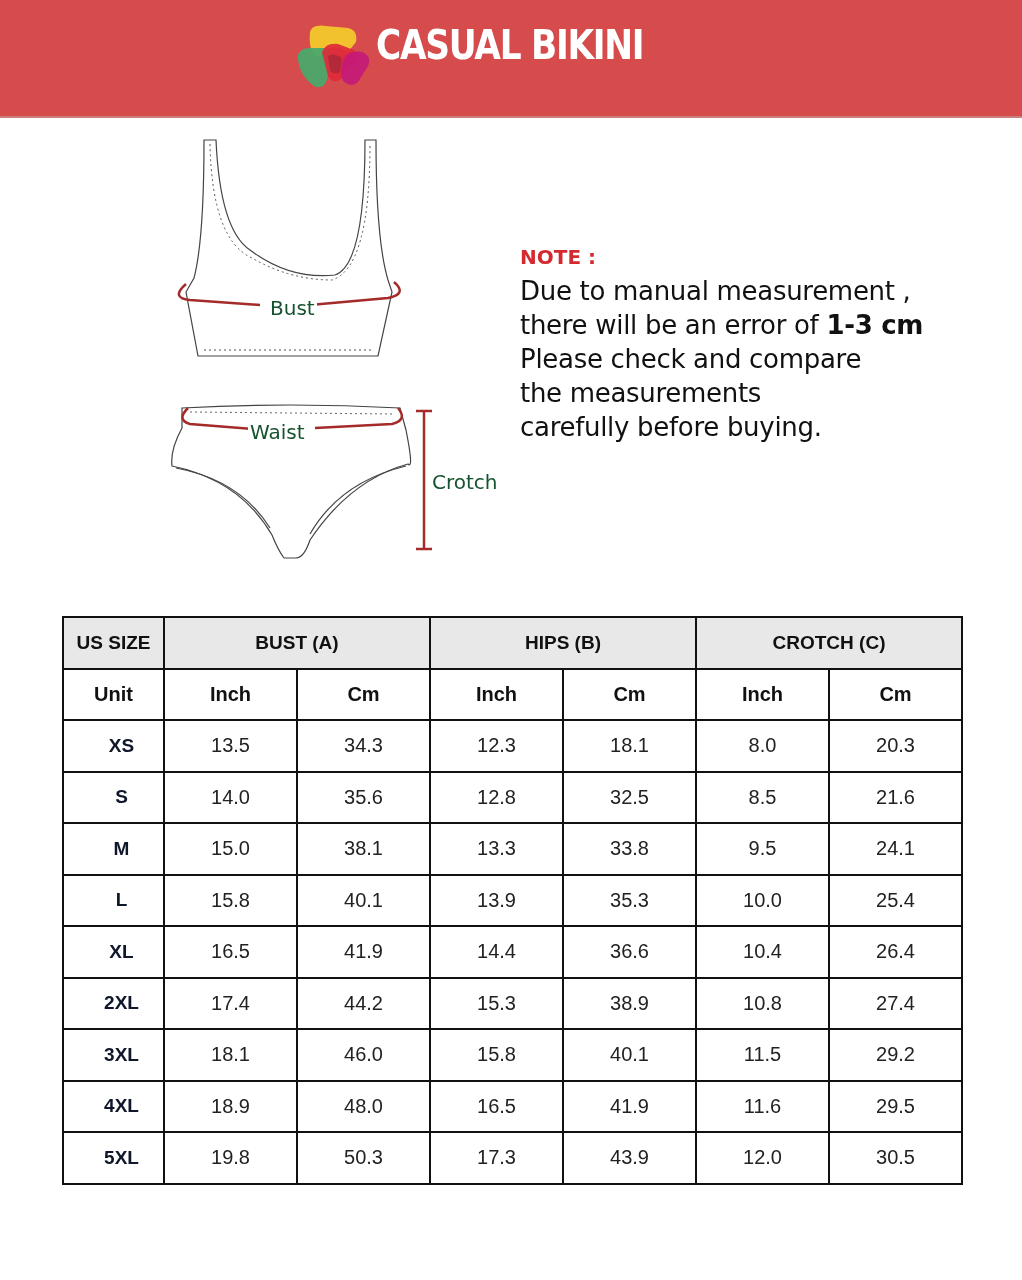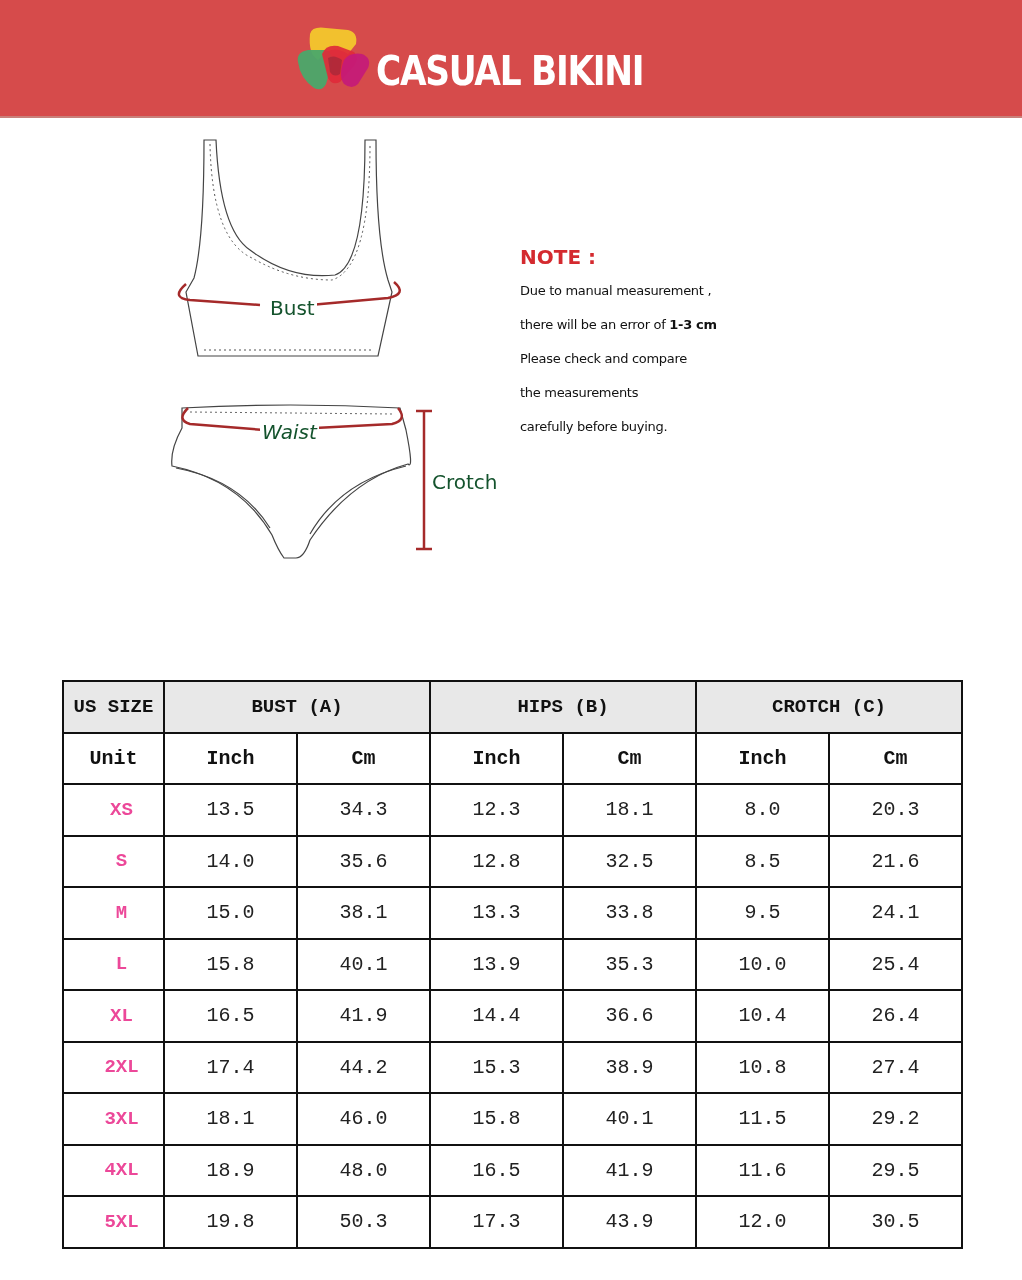--- a/index.html
+++ b/index.html
@@ -6,21 +6,21 @@
     html, body { width: 1022px; height: 1280px; background: #ffffff; overflow: hidden; }
     body { position: relative; font-family: "Liberation Sans", sans-serif; color: #111; }
 
     .banner {
       position: absolute; left: 0; top: 0; width: 1022px; height: 118px;
       background: #d64b4b;
       border-bottom: 2px solid #c9807a;
     }
     .brand {
       position: absolute; left: 296px; top: 22px; height: 72px;
-      display: flex; align-items: flex-end;
+      display: flex; align-items: flex-start;
     }
     .logo { width: 76px; height: 70px; position: relative; }
     .brand-name {
       margin-left: 4px;
       font-family: "DejaVu Sans", sans-serif;
       font-weight: bold; font-size: 40px; color: #ffffff;
       letter-spacing: -1.5px;
       transform: scaleX(0.86); transform-origin: left center;
       white-space: nowrap;
     }
@@ -30,38 +30,38 @@
     .dlabel {
       position: absolute; font-family: "DejaVu Sans", sans-serif;
       color: #14532d; font-size: 20px; background: #fff; padding: 0 2px;
     }
 
     .note {
       position: absolute; left: 520px; top: 240px; width: 352px;
       font-family: "DejaVu Sans", sans-serif;
     }
     .note-title { color: #d42a2f; font-weight: bold; font-size: 20px; line-height: 34px; }
-    .note-line { font-size: 13px; line-height: 34px; color: #111; letter-spacing: -0.3px; white-space: nowrap; }
+    .note-line { font-size: 26px; line-height: 34px; color: #111; letter-spacing: -0.3px; white-space: nowrap; }
     .note-line b { font-weight: bold; }
 
     table.size {
-      position: absolute; left: 62px; top: 680px;
+      position: absolute; left: 62px; top: 616px;
       border-collapse: collapse;
-      font-family: Liberation Mono, monospace;
+      font-family: Liberation Sans, sans-serif;
     }
     table.size td, table.size th {
       border: 2.5px solid #111;
       text-align: center; vertical-align: middle;
       height: 51.5px;
     }
     table.size th { font-weight: bold; font-size: 19px; color: #111; }
     table.size .group { background: #e8e8e8; }
     table.size .unitrow th { background: #fff; font-size: 20px; margin-top: 15px; }
     table.size td { font-size: 20px; color: #222; font-weight: normal; }
-    table.size td.size-label { font-weight: bold; color: #ec4899; font-size: 19px; padding-left: 16px; }
+    table.size td.size-label { font-weight: bold; color: #0f172a; font-size: 19px; padding-left: 16px; }
     .c0 { width: 101px; }
     .cw { width: 133px; }
   </style>
 </head>
 <body>
 
 <div class="banner">
   <div class="brand">
     <div class="logo">
       <svg width="76" height="70" viewBox="0 0 76 70">
@@ -106,21 +106,21 @@
       <path d="M155 298 L232 294 Q248 290 238 278"></path>
     </g>
 
     <g stroke="#a52a2a" stroke-width="2.5">
       <line x1="264" y1="281" x2="264" y2="419"></line>
       <line x1="256" y1="281" x2="272" y2="281"></line>
       <line x1="256" y1="419" x2="272" y2="419"></line>
     </g>
   </svg>
   <span class="dlabel" style="left:108px; top:166px;">Bust</span>
-  <span class="dlabel" style="left:100px; top:290px;font-style:italic;">Waist</span>
+  <span class="dlabel" style="left:88px; top:290px;">Waist</span>
   <span class="dlabel" style="left:270px; top:340px; background:transparent;text-align:right;">Crotch</span>
 </div>
 
 <div class="note">
   <div class="note-title">NOTE :</div>
   <div class="note-line">Due to manual measurement ,</div>
   <div class="note-line"><span>there will be an error of </span><b>1-3 cm</b></div>
   <div class="note-line">Please check and compare</div>
   <div class="note-line">the measurements</div>
   <div class="note-line">carefully before buying.</div>

